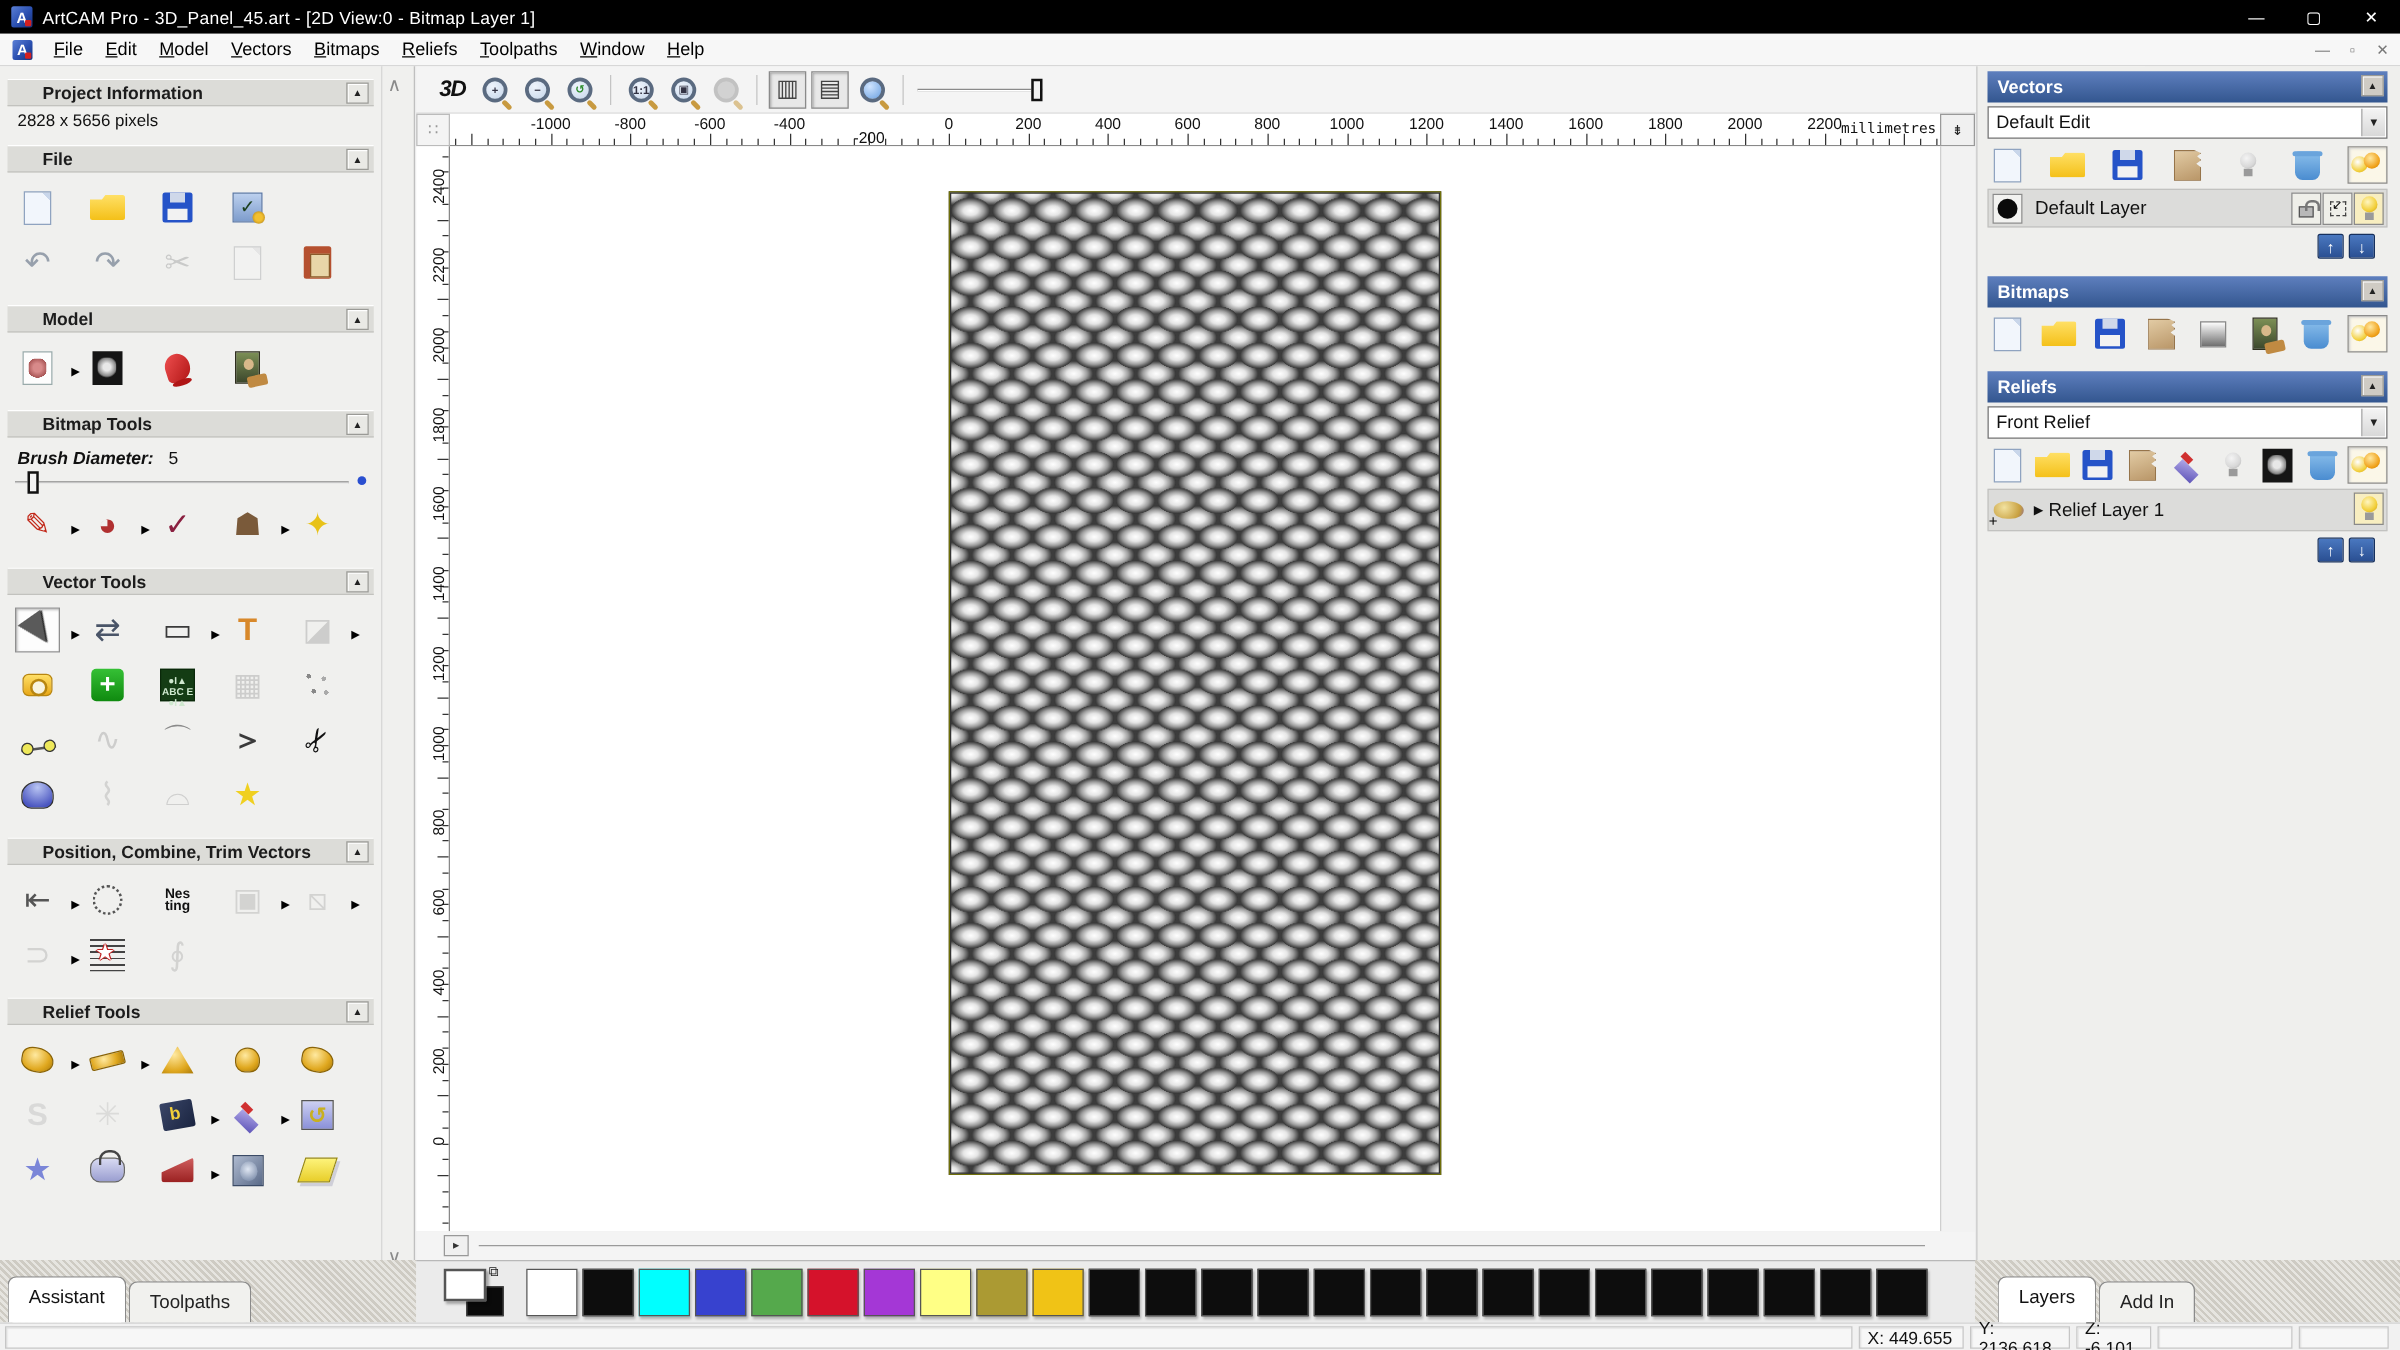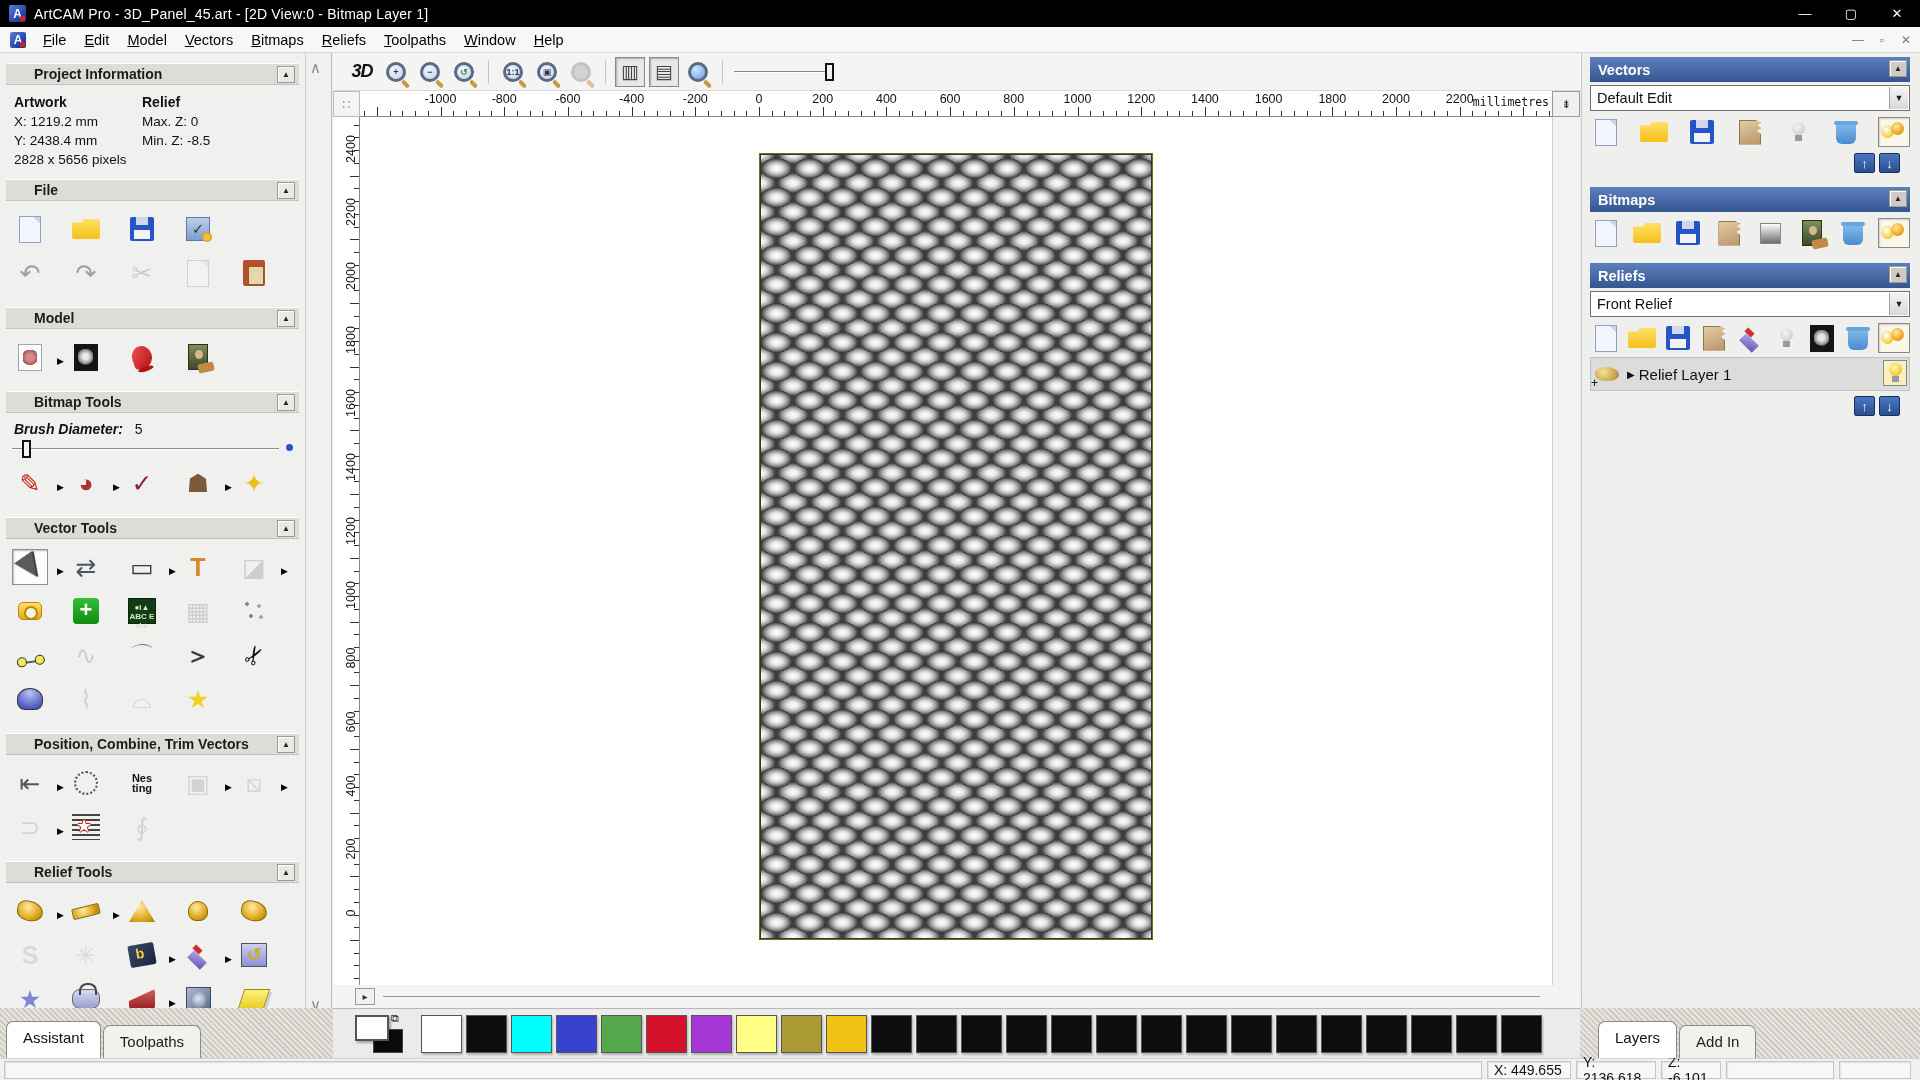--- a/index.html
+++ b/index.html
@@ -306,32 +306,20 @@
     <span class="mdibtn">▫</span>
     <span class="mdibtn">✕</span>
   </span>
 </div>
 
 <div id="leftpanel">
   <div class="sechdr">
     <span class="t">Project Information</span>
     <span class="collapsebtn">▲</span>
   </div>
-  <div id="projinfo">
-    <div class="col1">
-      <b>Artwork</b><br>
-      <span>X: 1219.2 mm</span><br>
-      <span>Y: 2438.4 mm</span>
-    </div>
-    <div class="col2">
-      <b>Relief</b><br>
-      <span>Max. Z: 0</span><br>
-      <span>Min. Z: -8.5</span>
-    </div>
-  </div>
   <div id="pixline">2828 x 5656 pixels</div>
 
   <div class="sechdr">
     <span class="t">File</span>
     <span class="collapsebtn">▲</span>
   </div>
   <div class="icon-rows">
       <div class="icon-row">
         <span class="cell">
           <span class="tile">
@@ -863,21 +851,21 @@
     <span class="tick" style="left: 1125.18px; height: 5px;"></span>
     <span class="tick" style="left: 1137.92px; height: 5px;"></span>
     <span class="tick" style="left: 1150.66px; height: 5px;"></span>
     <span class="tick" style="left: 1163.4px; height: 9px;"></span>
     <span class="tick" style="left: 1176.14px; height: 5px;"></span>
     <span class="tick" style="left: 1188.88px; height: 5px;"></span>
     <span class="lab" style="left: 80.5px;">-1000</span>
     <span class="lab" style="left: 144.2px;">-800</span>
     <span class="lab" style="left: 207.9px;">-600</span>
     <span class="lab" style="left: 271.6px;">-400</span>
-    <span class="lab" style="left: 335.3px;">-200</span>
+    <span class="lab" style="left: 335.3px; margin-top: 11px;">-200</span>
     <span class="lab" style="left: 399px;">0</span>
     <span class="lab" style="left: 462.7px;">200</span>
     <span class="lab" style="left: 526.4px;">400</span>
     <span class="lab" style="left: 590.1px;">600</span>
     <span class="lab" style="left: 653.8px;">800</span>
     <span class="lab" style="left: 717.5px;">1000</span>
     <span class="lab" style="left: 781.2px;">1200</span>
     <span class="lab" style="left: 844.9px;">1400</span>
     <span class="lab" style="left: 908.6px;">1600</span>
     <span class="lab" style="left: 972.3px;">1800</span>
@@ -1003,20 +991,37 @@
       <span class="ptile">
         <span class="ic ic-bulb dim"></span>
       </span>
       <span class="ptile">
         <span class="ic ic-trash"></span>
       </span>
       <span class="ptile pressed">
         <span class="ic ic-bulbs"></span>
       </span>
     </div>
+  <div class="layerrow">
+    <span class="chipbtn">
+        <span class="ic ic-circleblack"></span>
+      </span>
+    <span class="lname">Default Layer</span>
+    <span class="rbtns">
+        <span class="lrbtn framed">
+          <span class="ic ic-lock"></span>
+        </span>
+        <span class="lrbtn framed">
+          <span class="ic ic-snap"></span>
+        </span>
+        <span class="lrbtn framed lit">
+          <span class="ic ic-bulb on"></span>
+        </span>
+      </span>
+  </div>
   <div class="updown">
     <span class="udbtn">↑</span>
     <span class="udbtn">↓</span>
   </div>
 
   <div class="bluehdr" style="margin-top:14px;">
     <span class="t">Bitmaps</span>
     <span class="collapsebtn">▲</span>
   </div>
   <div class="ptoolrow">

